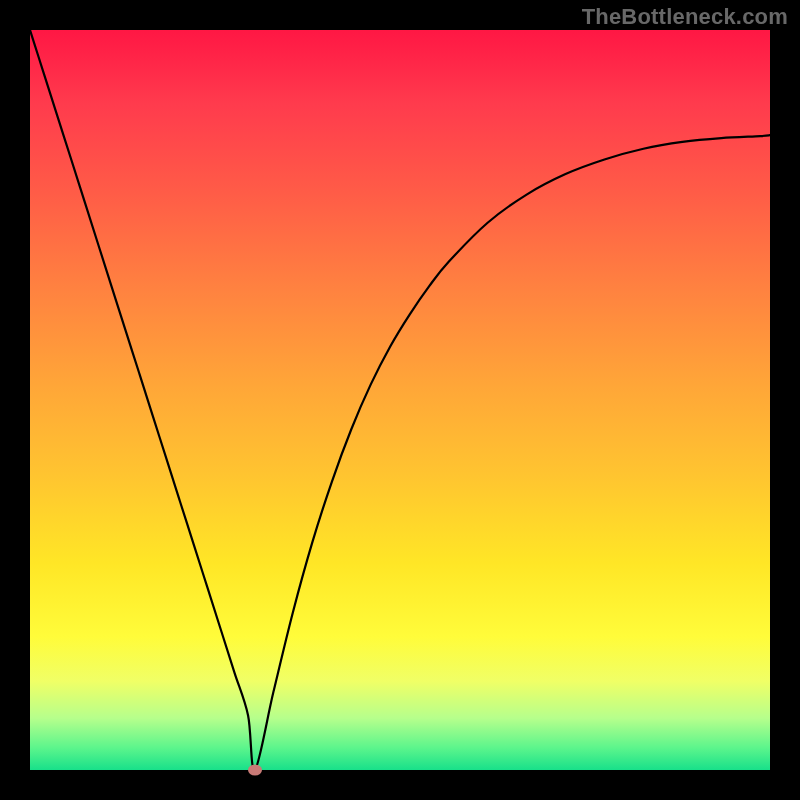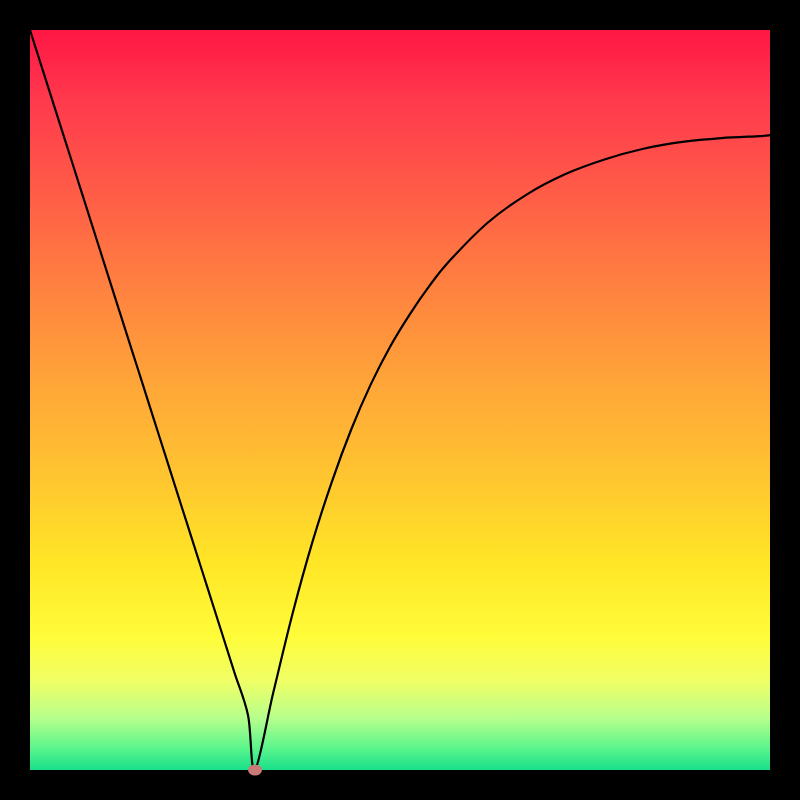--- a/index.html
+++ b/index.html
@@ -57,20 +57,21 @@
     height: 11px;
     background: #c97a76;
     border-radius: 50%;
     transform: translate(-50%, -50%);
   }
 </style>
 </head>
 <body>
 
 <div class="outer">
+  <div class="watermark">TheBottleneck.com</div>
   <div class="plot-wrap">
     <div class="plot-bg"></div>
     <svg class="curve" viewBox="0 0 740 740" preserveAspectRatio="none">
       <path id="curve-path" d="M 0.00 0.00 C 2.27 7.14, 9.08 28.56, 13.62 42.85 C 18.15 57.13, 22.68 71.41, 27.23 85.69 C 31.78 99.97, 36.37 114.26, 40.92 128.54 C 45.47 142.82, 50.00 157.10, 54.54 171.38 C 59.08 185.67, 63.62 199.95, 68.15 214.23 C 72.69 228.51, 77.23 242.79, 81.77 257.08 C 86.31 271.36, 90.84 285.64, 95.39 299.92 C 99.94 314.20, 104.53 328.49, 109.08 342.77 C 113.63 357.05, 118.15 371.34, 122.69 385.61 C 127.23 399.88, 131.77 414.12, 136.31 428.39 C 140.85 442.66, 145.37 456.95, 149.92 471.23 C 154.47 485.51, 159.06 499.80, 163.61 514.08 C 168.16 528.36, 172.69 542.64, 177.23 556.92 C 181.77 571.21, 186.31 585.49, 190.85 599.77 C 195.38 614.05, 199.92 628.33, 204.46 642.62 C 209.00 656.90, 214.67 669.23, 218.08 685.46 C 221.48 701.69, 220.67 743.90, 224.89 740.00 C 229.10 736.10, 237.05 688.37, 243.39 662.08 C 249.73 635.78, 256.42 607.22, 262.92 582.23 C 269.42 557.24, 275.90 533.90, 282.38 512.15 C 288.87 490.41, 295.36 470.59, 301.85 451.77 C 308.33 432.95, 314.82 415.46, 321.31 399.23 C 327.80 383.00, 334.28 368.19, 340.77 354.39 C 347.26 340.58, 353.73 328.10, 360.23 316.42 C 366.73 304.74, 373.27 294.36, 379.77 284.31 C 386.27 274.26, 392.74 264.87, 399.23 256.11 C 405.72 247.36, 408.96 242.33, 418.69 231.77 C 428.42 221.21, 444.63 203.97, 457.62 192.77 C 470.60 181.57, 483.63 172.69, 496.61 164.58 C 509.60 156.46, 522.56 149.92, 535.54 144.08 C 548.51 138.23, 561.49 133.72, 574.46 129.50 C 587.44 125.28, 600.40 121.69, 613.39 118.77 C 626.37 115.85, 639.40 113.74, 652.38 111.96 C 665.37 110.19, 678.33 109.09, 691.31 108.11 C 704.28 107.14, 722.12 106.61, 730.23 106.12 C 738.35 105.62, 738.37 105.31, 740.00 105.15" fill="none" stroke="#000" stroke-width="2.2" stroke-linejoin="round" stroke-linecap="round"></path>
     </svg>
     <div class="marker" id="min-marker" style="left: 224.886px; top: 740px;"></div>
   </div>
 </div>
 
 </body></html>

